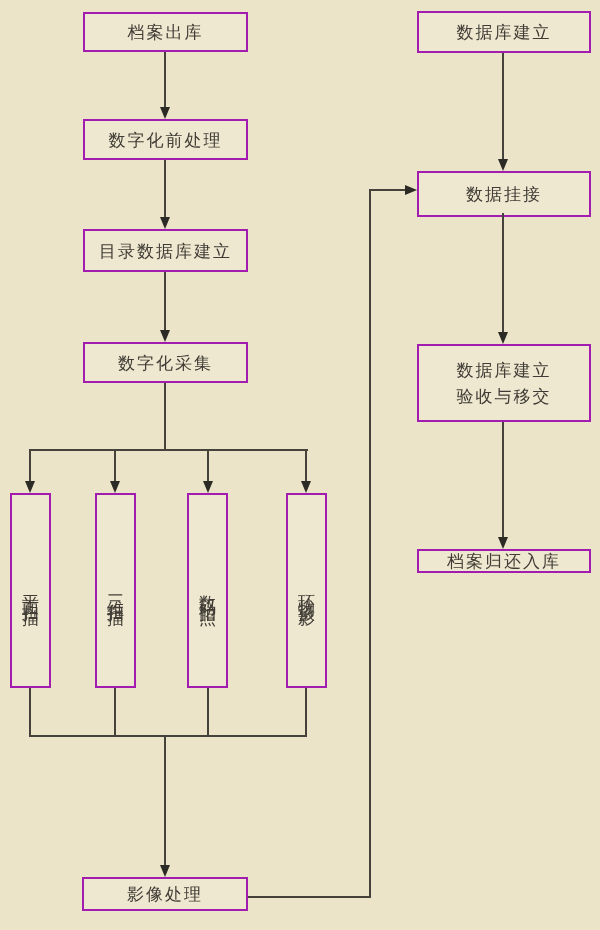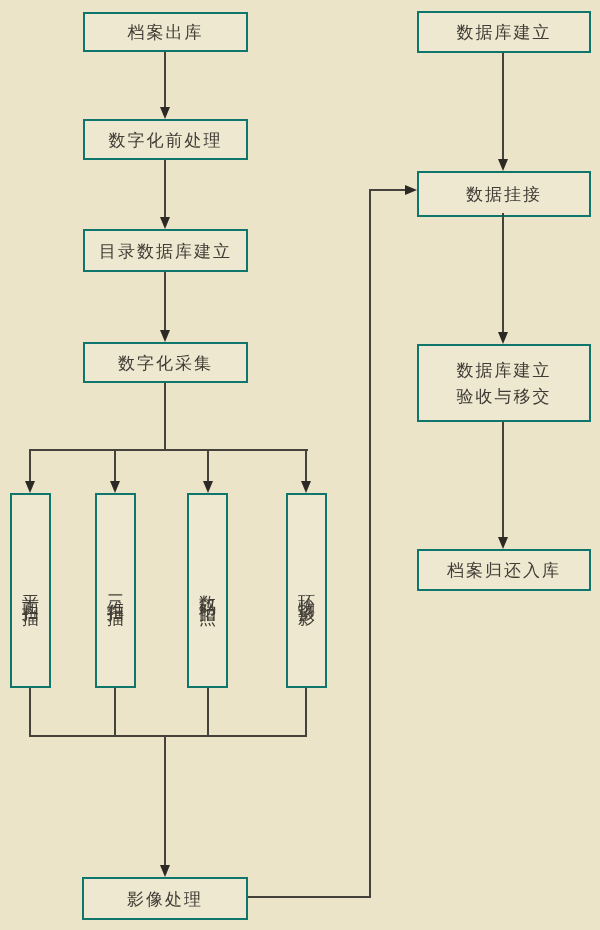--- a/index.html
+++ b/index.html
@@ -1,21 +1,21 @@
 <!DOCTYPE html>
 <html><head>
 <meta charset="utf-8">
 <style>
   html,body{margin:0;padding:0;}
   body{font-family:"DejaVu Serif","Liberation Serif",serif;}
   .canvas{position:relative;width:600px;height:930px;background:#ebe4c8;overflow:hidden;}
   .node{
     position:absolute;
     box-sizing:border-box;
-    border:2px solid #0f766e;
+    border:2px solid #a21caf;
     background:#eee8d1;
     display:flex;
     align-items:center;
     justify-content:center;
     color:#403c35;
     font-size:17px;
     letter-spacing:2px;
     text-align:center;
     line-height:26px;
   }
@@ -72,38 +72,38 @@
   </div>
 
   <div class="node vnode" style="left:187px;top:493px;width:41px;height:195px">
     <span class="lbl">数码拍照</span>
   </div>
 
   <div class="node vnode" style="left:286px;top:493px;width:41px;height:195px">
     <span class="lbl">环物摄影</span>
   </div>
 
-  <div class="node" style="left:82px;top:877px;width:166px;height:43px">
+  <div class="node" style="left:82px;top:877px;width:166px;height:34px">
     <span class="lbl">影像处理</span>
   </div>
 
   <div class="node" style="left:417px;top:11px;width:174px;height:42px">
     <span class="lbl">数据库建立</span>
   </div>
 
   <div class="node" style="left:417px;top:171px;width:174px;height:46px">
     <span class="lbl">数据挂接</span>
   </div>
 
   <div class="node" style="left:417px;top:344px;width:174px;height:78px">
     <span class="lbl">数据库建立
 验收与移交</span>
   </div>
 
-  <div class="node" style="left:417px;top:549px;width:174px;height:42px">
+  <div class="node" style="left:417px;top:549px;width:174px;height:24px">
     <span class="lbl">档案归还入库</span>
   </div>
 
   <div class="ln vln" style="left:164px;top:52px;height:56px"></div>
   <div class="arrD" style="left:160px;top:107px"></div>
 
   <div class="ln vln" style="left:164px;top:160px;height:58px"></div>
   <div class="arrD" style="left:160px;top:217px"></div>
 
   <div class="ln vln" style="left:164px;top:272px;height:59px"></div>

